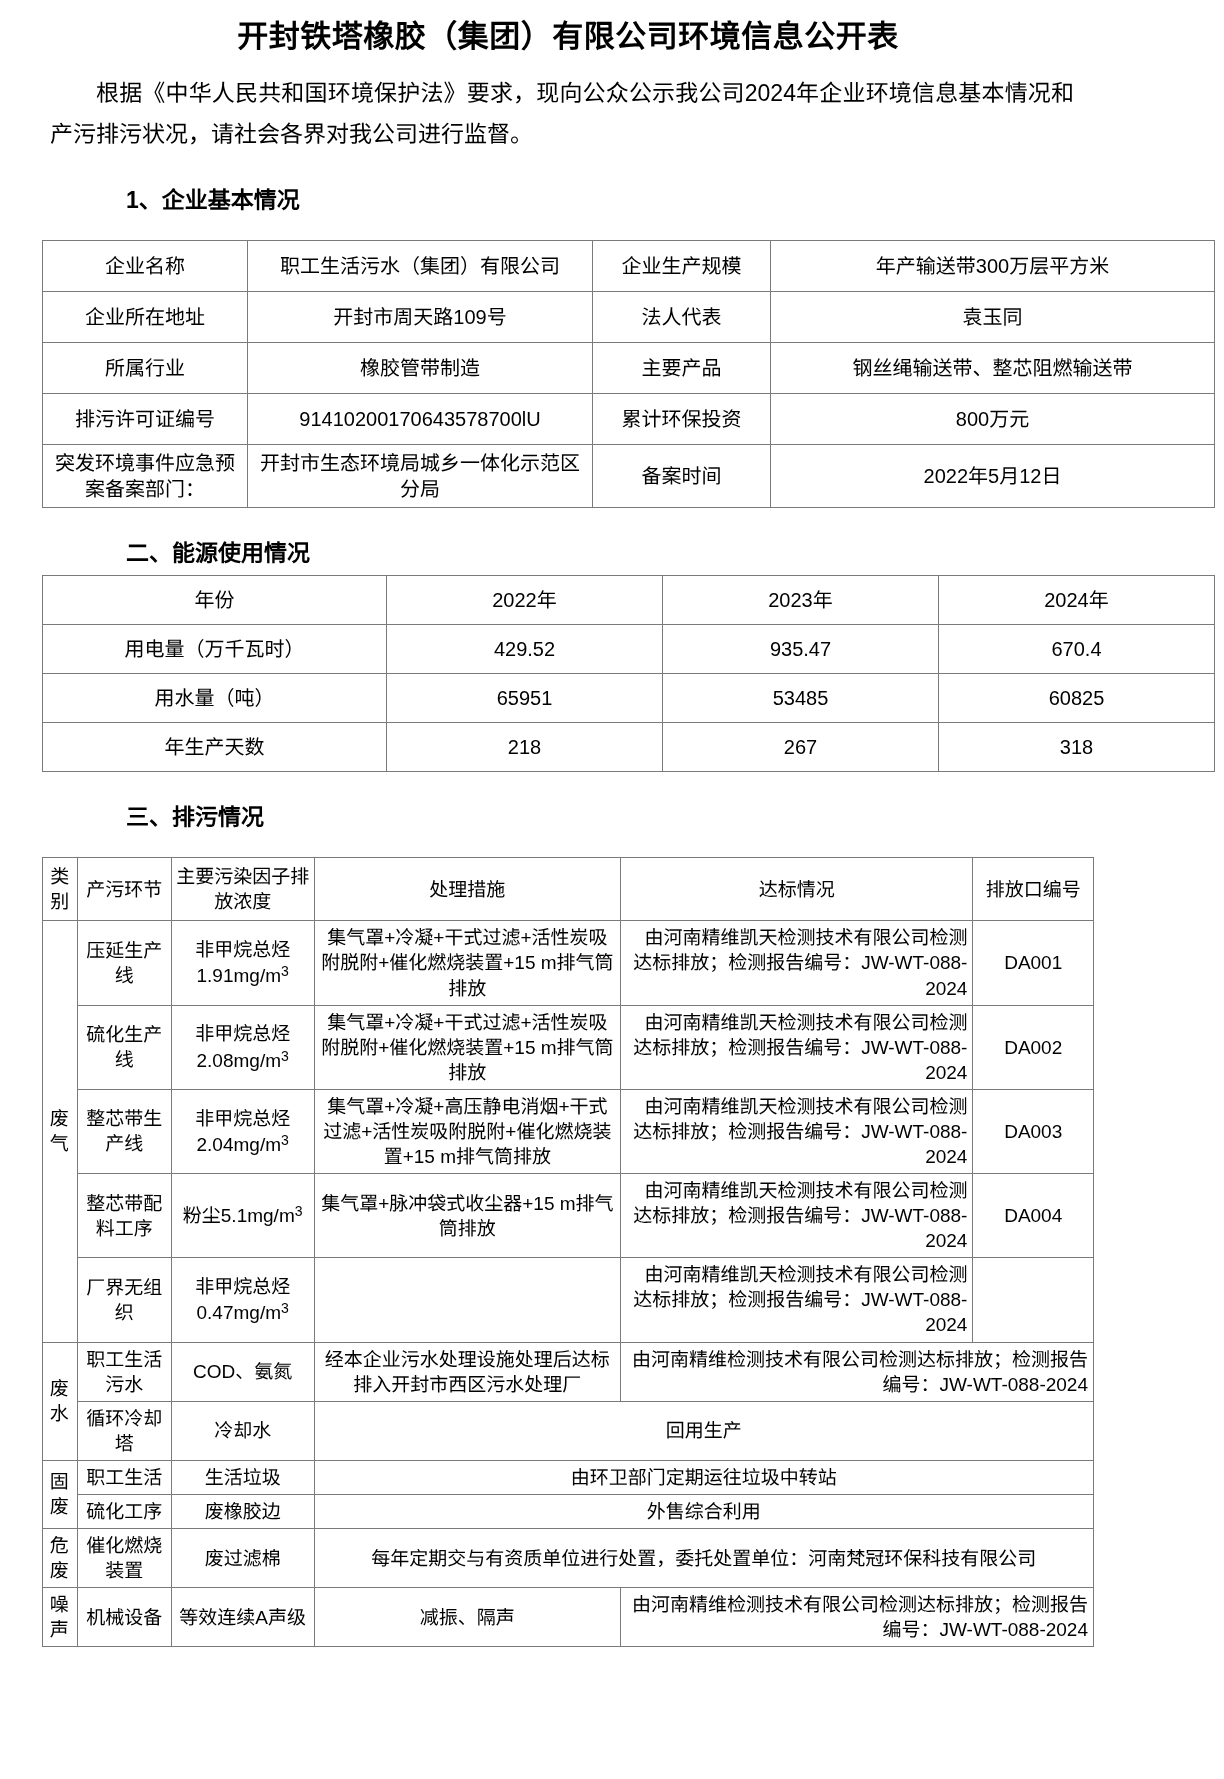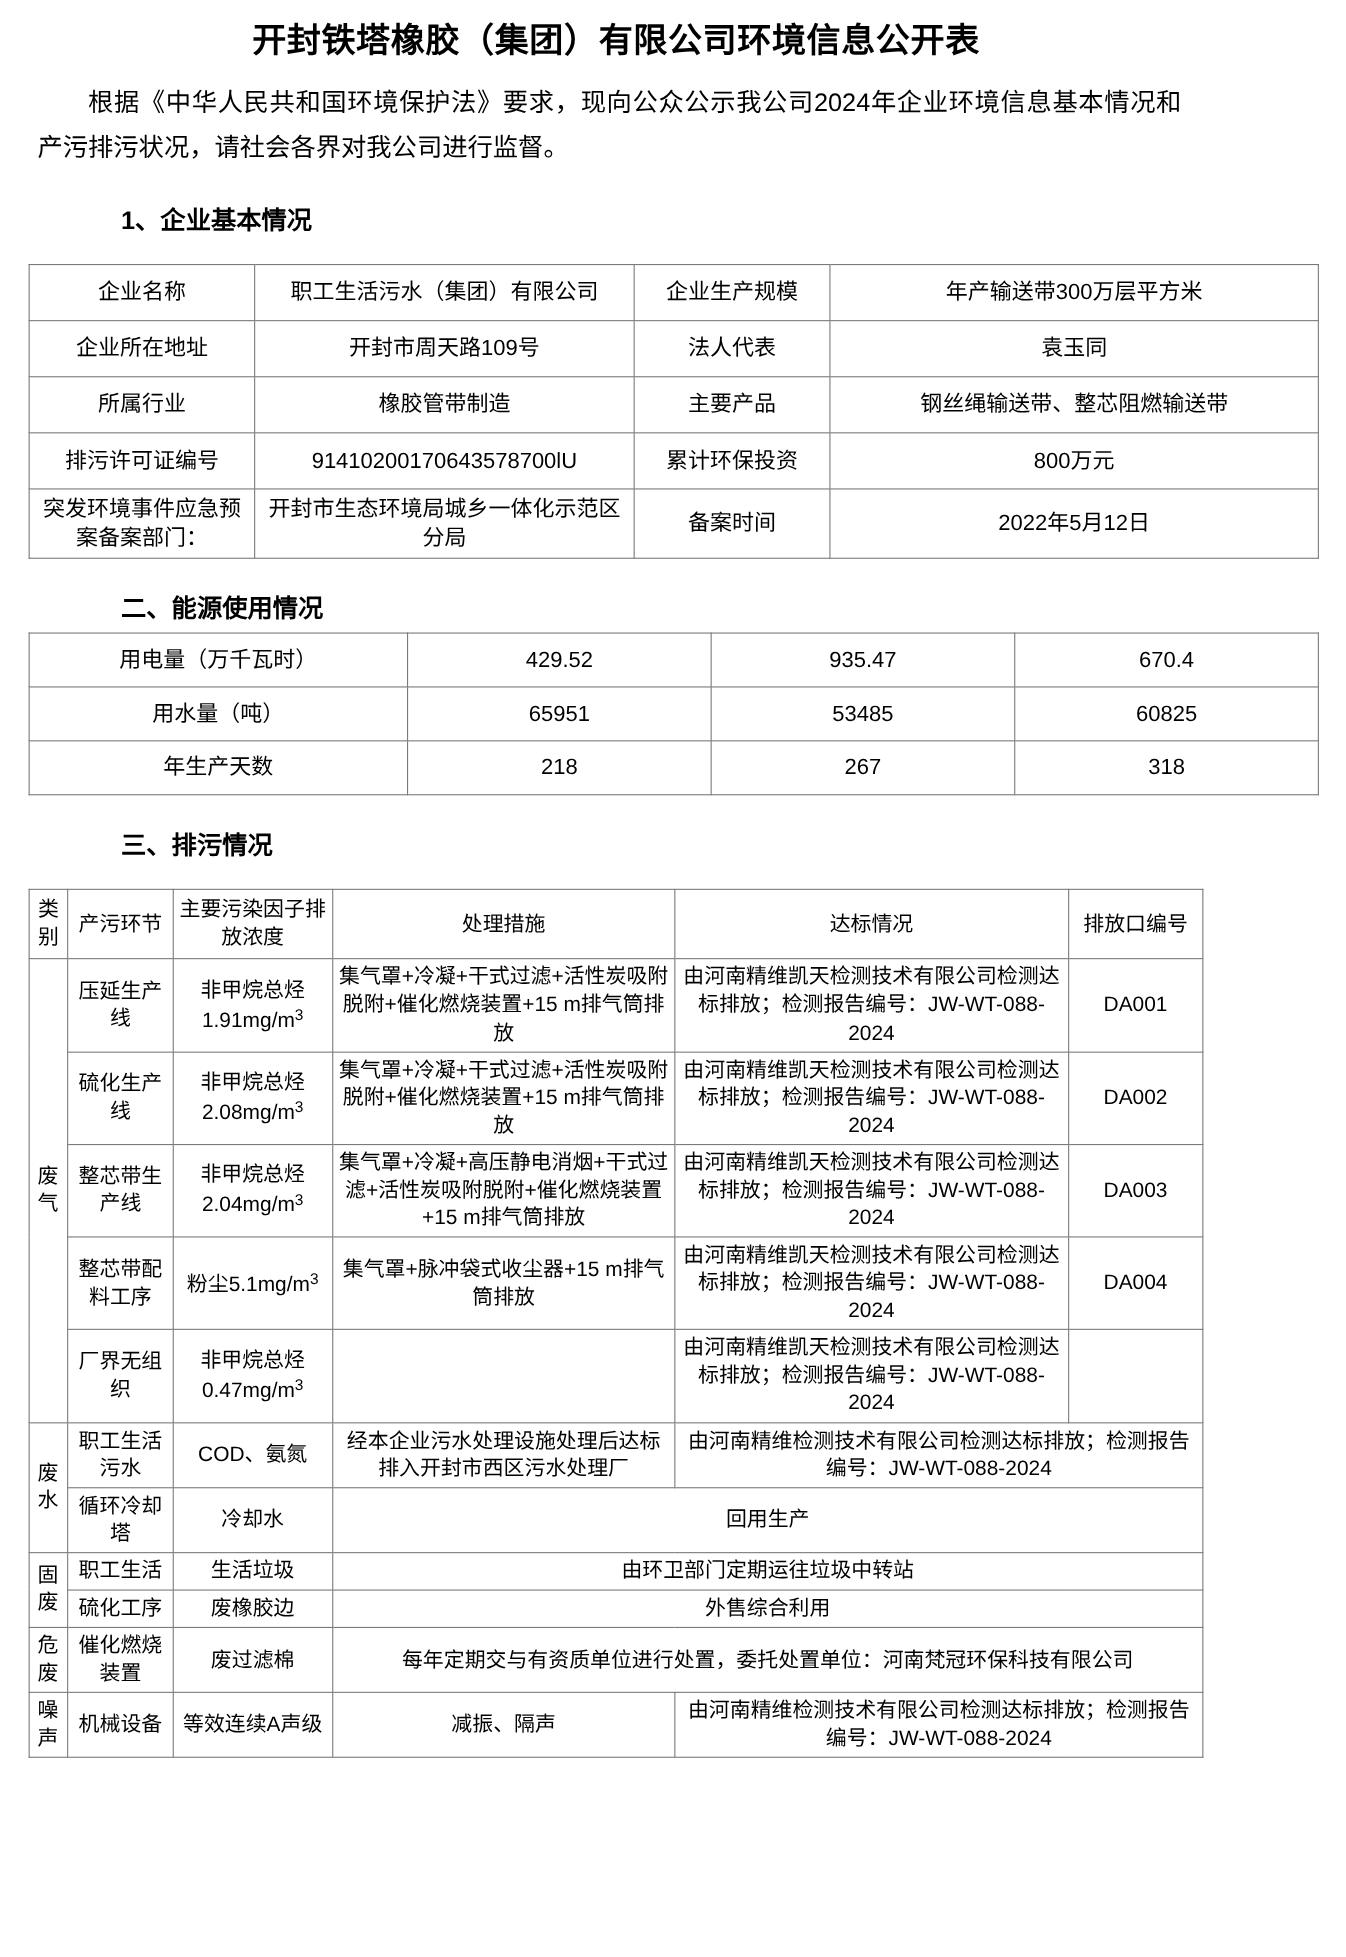--- a/index.html
+++ b/index.html
@@ -11,21 +11,21 @@
   body {
     width: 1224px;
     min-height: 1779px;
     font-family: "Liberation Sans", "DejaVu Sans", sans-serif;
     color: #000000;
     -webkit-font-smoothing: antialiased;
   }
   .page {
     width: 1120px;
     box-sizing: border-box;
-    padding: 8px 26px 18px 26px;
+    padding: 8px 26px 18px 42px;
   }
   
   .doc-title {
     text-align: center;
     font-size: 31px;
     font-weight: bold;
     letter-spacing: 0.5px;
     margin: 10px 0 16px 0;
     line-height: 1.25;
   }
@@ -83,21 +83,21 @@
     letter-spacing: 1px;
   }
   .narrow-cat { width: 34px; }
   .col-stage  { width: 92px; }
   .col-factor { width: 140px; }
   .col-measure{ width: 300px; }
   .col-status { width: 345px; }
   .col-outlet { width: 118px; }
 
   .cell-left {
-    text-align: center;
+    text-align: right;
   }
   .sup3 {
     font-size: 0.74em;
     vertical-align: 0.45em;
   }
   .blank-cell { }
 </style>
 </head>
 <body>
 
@@ -153,20 +153,26 @@
   <div class="section-heading">二、能源使用情况</div>
 
   <table class="t-energy">
     <colgroup>
       <col style="width:344px">
         <col style="width:276px">
         <col style="width:276px">
         <col style="width:276px">
     </colgroup>
     <tbody>
+      <tr>
+        <td>年份</td>
+        <td>2022年</td>
+        <td>2023年</td>
+        <td>2024年</td>
+      </tr>
       <tr>
         <td>用电量（万千瓦时）</td>
         <td>429.52</td>
         <td>935.47</td>
         <td>670.4</td>
       </tr>
       <tr>
         <td>用水量（吨）</td>
         <td>65951</td>
         <td>53485</td>

